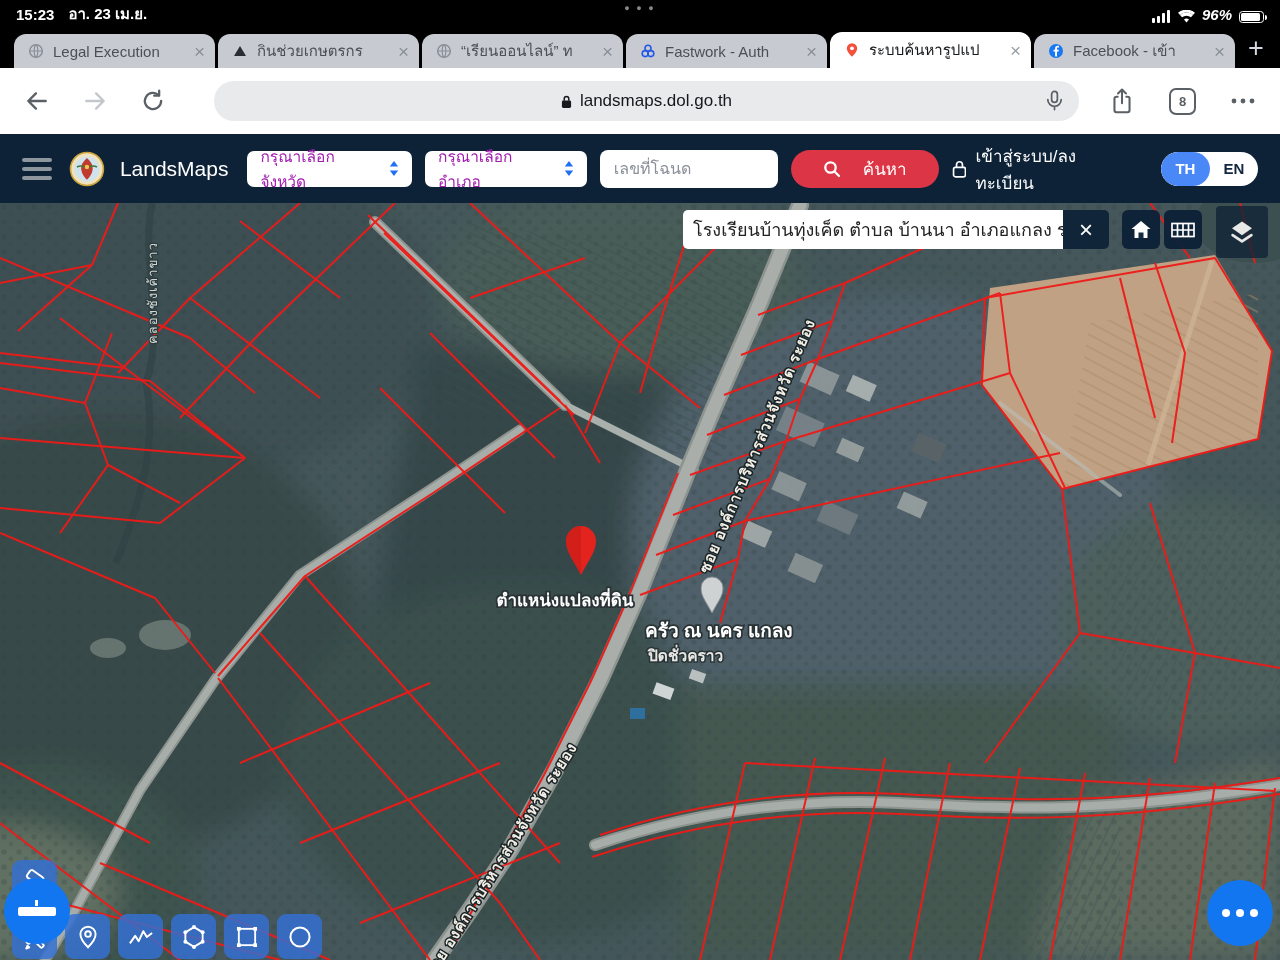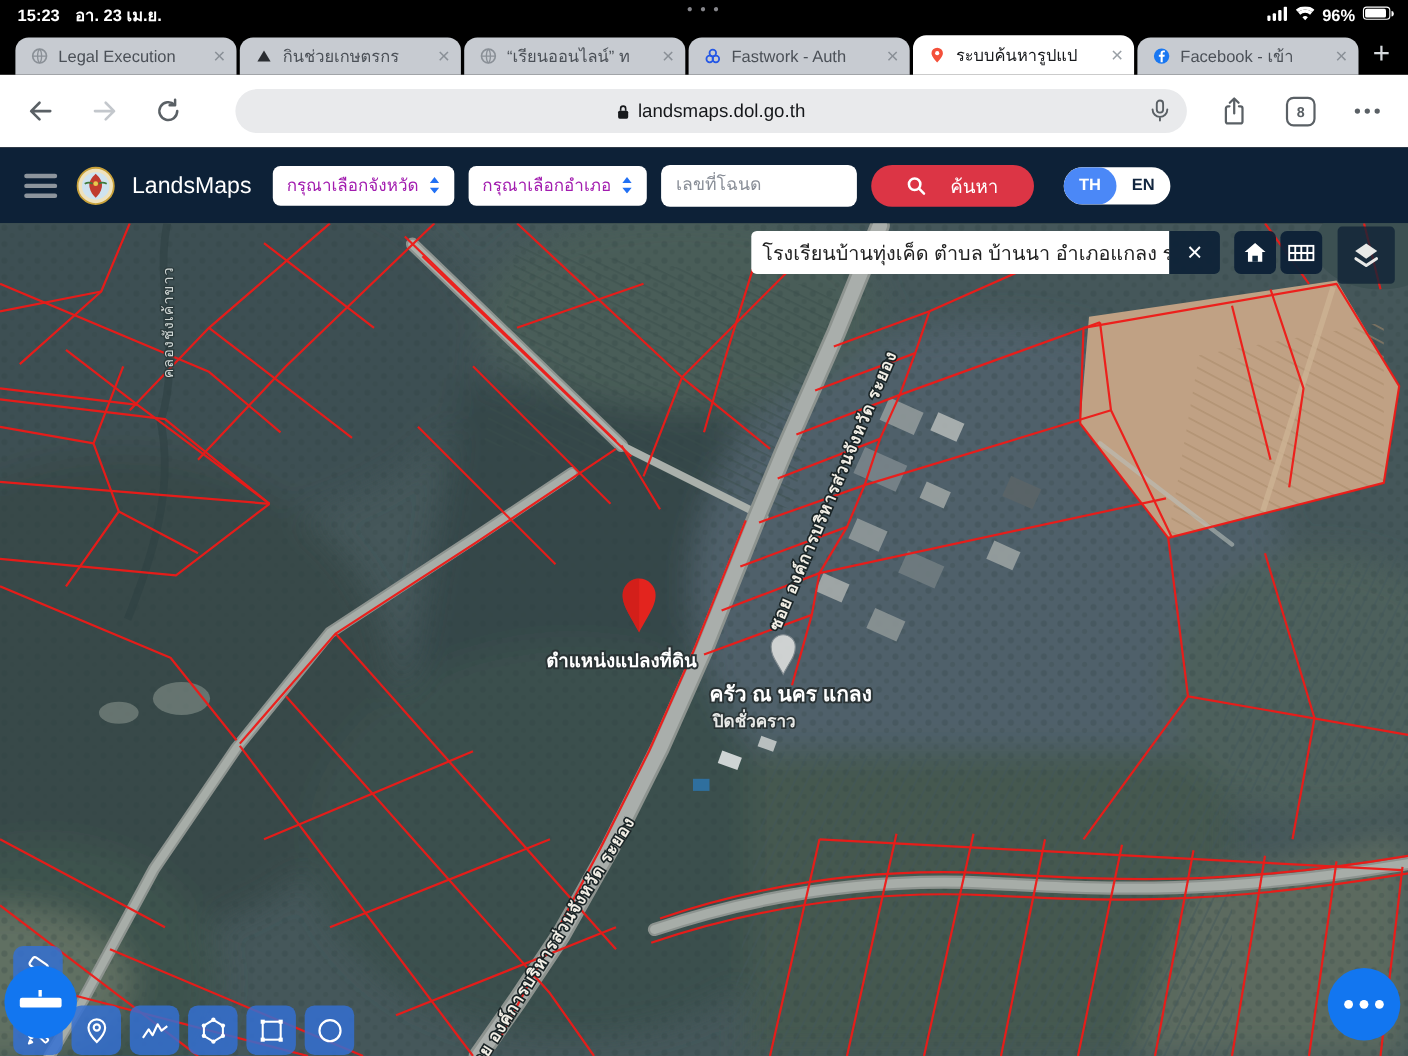--- a/index.html
+++ b/index.html
@@ -4,21 +4,21 @@
 <style>
   * { margin:0; padding:0; box-sizing:border-box; }
   html,body { width:1280px; height:960px; overflow:hidden; background:#000;
     font-family:"Liberation Sans","DejaVu Sans",sans-serif; }
 
   
   .status-bar { position:relative; height:28px; background:#000; color:#fff;
     display:flex; align-items:center; justify-content:space-between; padding:0 16px;
     font-size:15px; font-weight:bold; }
   .status-left { display:flex; gap:14px; align-items:center; }
-  .status-right { display:flex; gap:7px; align-items:flex-start; font-weight:bold; }
+  .status-right { display:flex; gap:7px; align-items:flex-end; font-weight:bold;font-style:italic; }
   .top-dots { position:absolute; left:50%; top:3px; transform:translateX(-50%);
     color:#86868b; font-size:9px; letter-spacing:2px; }
   .battery-shell { width:25px; height:12px; border:1.5px solid #fff; border-radius:3.5px;
     position:relative; display:flex; align-items:center; padding:1px; }
   .battery-fill { height:100%; width:92%; background:#fff; border-radius:1.5px; }
   .battery-nub { position:absolute; right:-4px; top:3px; width:2.5px; height:5px;
     background:#fff; border-radius:0 2px 2px 0; }
 
   
   .tab-bar { height:40px; background:#000; display:flex; align-items:flex-end;
@@ -233,20 +233,27 @@
         <path d="M5 15 .8 9.6h8.4z" fill="#2170f4"></path>
       </svg>
   </div>
   <input class="deed-input" placeholder="เลขที่โฉนด" style="">
   <div class="search-btn">
     <svg width="18" height="18" viewBox="0 0 18 18" fill="none" stroke="#fff" stroke-width="2.3" stroke-linecap="round">
         <circle cx="7.5" cy="7.5" r="5.2"></circle>
         <path d="M11.8 11.8 16 16"></path>
       </svg>
     <span>ค้นหา</span>
+  </div>
+  <div class="login">
+    <svg width="15" height="19" viewBox="0 0 12 16" fill="none" stroke="#fff" stroke-width="1.4">
+        <rect x="1" y="7" width="10" height="8" rx="1.6"></rect>
+        <path d="M3.5 7V4.8a2.5 2.5 0 0 1 5 0V7"></path>
+      </svg>
+    <span>เข้าสู่ระบบ/ลงทะเบียน</span>
   </div>
   <div class="lang-pill">
     <div class="lang-th">TH</div>
     <div class="lang-en">EN</div>
   </div>
 </div>
 
 <div class="map">
   <svg class="base" width="1280" height="757" viewBox="0 0 1280 757">
     <defs>

